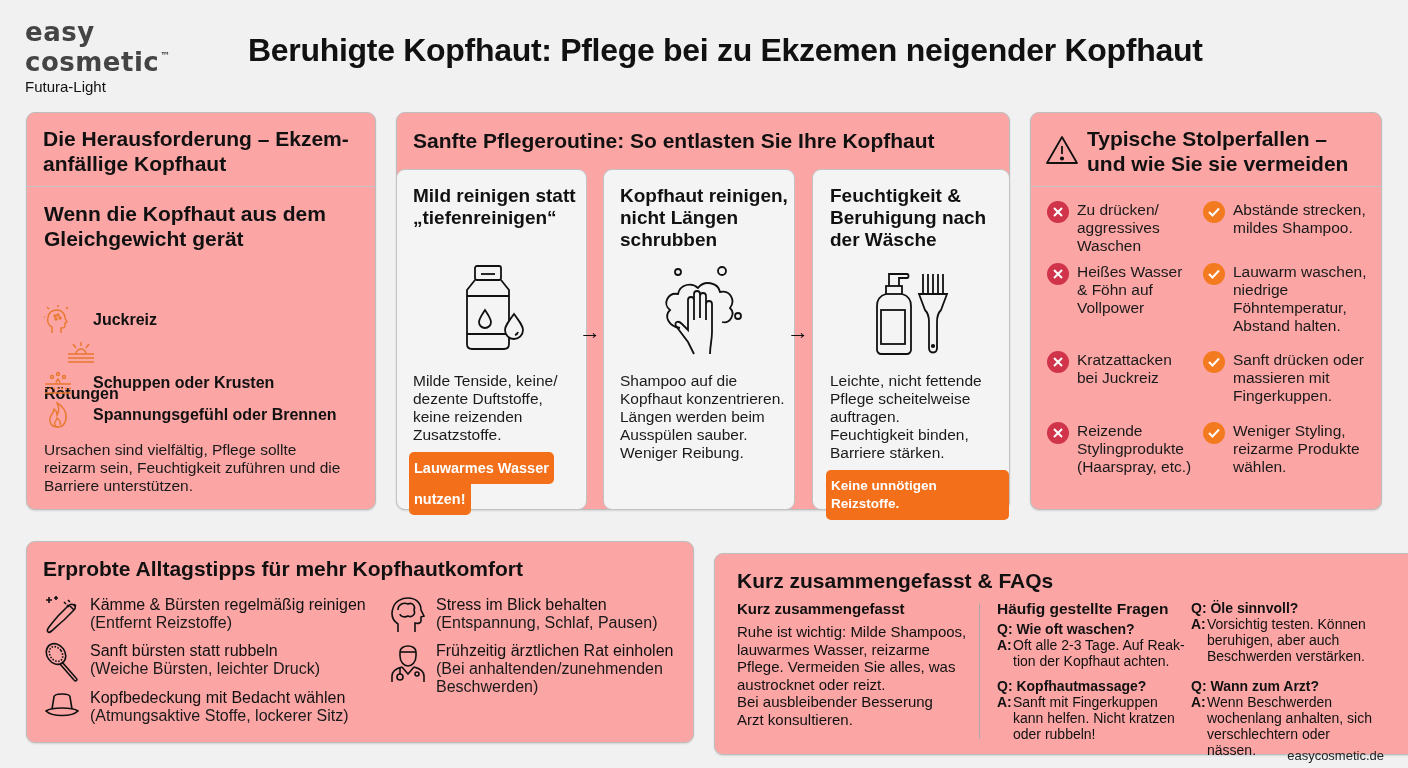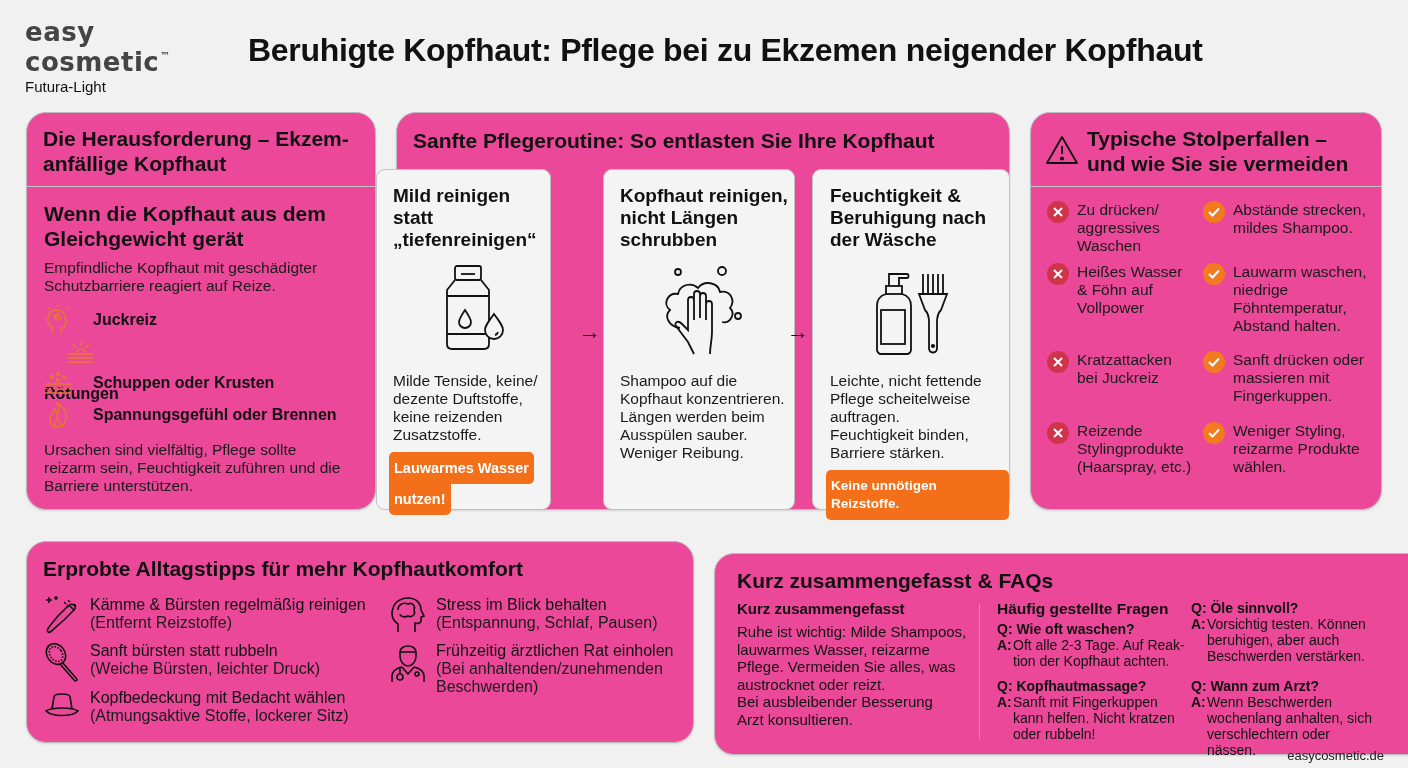--- a/index.html
+++ b/index.html
@@ -4,21 +4,21 @@
 <style>
   * { box-sizing: border-box; margin: 0; padding: 0; }
   html, body { width: 1408px; height: 768px; background: #f1f1f1; overflow: hidden; }
   body { font-family: "Liberation Sans", "DejaVu Sans", sans-serif; color: #111; position: relative; }
   .abs { position: absolute; }
   .logo { left: 25px; top: 20px; }
   .logo-easy, .logo-cos { font-family: "DejaVu Sans", sans-serif; font-size: 26px; font-weight: bold; color: #444; line-height: 24px; letter-spacing: 0.5px; }
   .logo-cos sup { font-size: 10px; vertical-align: 12px; margin-left: 1px; }
   .logo-sub { font-size: 15px; color: #111; margin-top: 4px; }
   .main-title { left: 248px; top: 32px; font-size: 32px; font-weight: bold; color: #111; letter-spacing: -0.3px; }
-  .card { background: #ec4899; border: 1.5px solid #bdbdbd; border-radius: 20px; box-shadow: 0 1px 2px rgba(0,0,0,0.12); }
+  .card { background: #fca5a5; border: 1.5px solid #bdbdbd; border-radius: 9px; box-shadow: 0 1px 2px rgba(0,0,0,0.12); }
   .card-head { font-weight: bold; font-size: 21px; line-height: 25px; color: #111; }
   .divider { border-top: 1.5px solid #c4c4c4; }
   .txt { font-size: 15.5px; line-height: 18px; color: #1a1a1a; }
   .orange-badge { background: #f36f1a; color: #fff; font-weight: bold; font-size: 14.5px; line-height: 18px; border-radius: 5px; padding: 7px 5px; }
   svg { display: block; }
   .ico-x { width: 22px; height: 22px; border-radius: 50%; background: #d0344a; display: flex; align-items: center; justify-content: center; }
   .ico-ok { width: 22px; height: 22px; border-radius: 50%; background: #f37a1f; display: flex; align-items: center; justify-content: center; }
   .pit { display: flex; gap: 8px; position: absolute; width: 150px; }
   .pit .txt { font-size: 15.5px; line-height: 18px; }
   .sub-card { background: #f4f4f4; border: 1.5px solid #c2c2c2; border-radius: 9px; }
@@ -45,24 +45,20 @@
 <div class="abs card" style="left:26px; top:112px; width:350px; height:398px;">
   <div class="card-head" style="position:absolute; left:16px; top:13px;">
     <div>Die Herausforderung – Ekzem-</div>
     <div>anfällige Kopfhaut</div>
   </div>
   <div class="divider" style="position:absolute; left:0; right:0; top:73px;"></div>
   <div style="position:absolute; left:17px; top:88px; font-weight:bold; font-size:21px; line-height:25px;">
     <div>Wenn die Kopfhaut aus dem</div>
     <div>Gleichgewicht gerät</div>
   </div>
-  <div class="txt" style="position:absolute; left:17px; top:146px;">
-    <div>Empfindliche Kopfhaut mit geschädigter</div>
-    <div>Schutzbarriere reagiert auf Reize.</div>
-  </div>
   <div class="txt" style="position:absolute; left:17px; top:328px;">
     <div>Ursachen sind vielfältig, Pflege sollte</div>
     <div>reizarm sein, Feuchtigkeit zuführen und die</div>
     <div>Barriere unterstützen.</div>
   </div>
 </div>
 
 <div class="sym" style="top:305px;">
   <svg width="28" height="30" viewBox="0 0 28 30" fill="none" stroke="#e8782e" stroke-width="1.4">
       <path d="M8 28 V22 C4 20 3 16 4 12 C5 7 9 5 13 5 C18 5 21 9 21 13 L23 17 L21 18 V21 C21 23 19 23 17 23 V28"></path>
@@ -98,21 +94,21 @@
       <path d="M14 26 C7 26 5 21 6 17 C7 13 10 12 10 8 C13 10 13 13 13 14 C15 11 15 6 13 2 C19 5 23 11 22 18 C21 23 18 26 14 26 Z"></path>
       <path d="M14 26 C11 26 10 23 11 21 C12 19 13 19 13 17 C16 19 17 21 16 24"></path>
     </svg>
   <span>Spannungsgefühl oder Brennen</span>
 </div>
 
 <div class="abs card" style="left:396px; top:112px; width:614px; height:398px;">
   <div class="card-head" style="position:absolute; left:16px; top:15px;">Sanfte Pflegeroutine: So entlasten Sie Ihre Kopfhaut</div>
 </div>
 
-<div class="abs sub-card" style="left:376px; top:169px; width:175px; height:341px;">
+<div class="abs sub-card" style="left:396px; top:169px; width:191px; height:341px;">
   <div class="step-title" style="position:absolute; left:16px; top:15px;">
     <div>Mild reinigen statt</div>
     <div>„tiefenreinigen“</div>
   </div>
   <svg style="position:absolute; left:64px; top:92px;" width="70" height="90" viewBox="0 0 70 90" fill="none" stroke="#111" stroke-width="1.8">
       <rect x="14" y="4" width="26" height="14" rx="2"></rect>
       <path d="M20 12 H34"></path>
       <path d="M14 18 L6 28 V82 C6 85 8 87 11 87 H43 C46 87 48 85 48 82 V28 L40 18"></path>
       <path d="M6 34 H48 M6 72 H48"></path>
       <path d="M24 48 C20 54 18 57 18 60 A6 6 0 0 0 30 60 C30 57 28 54 24 48 Z"></path>

